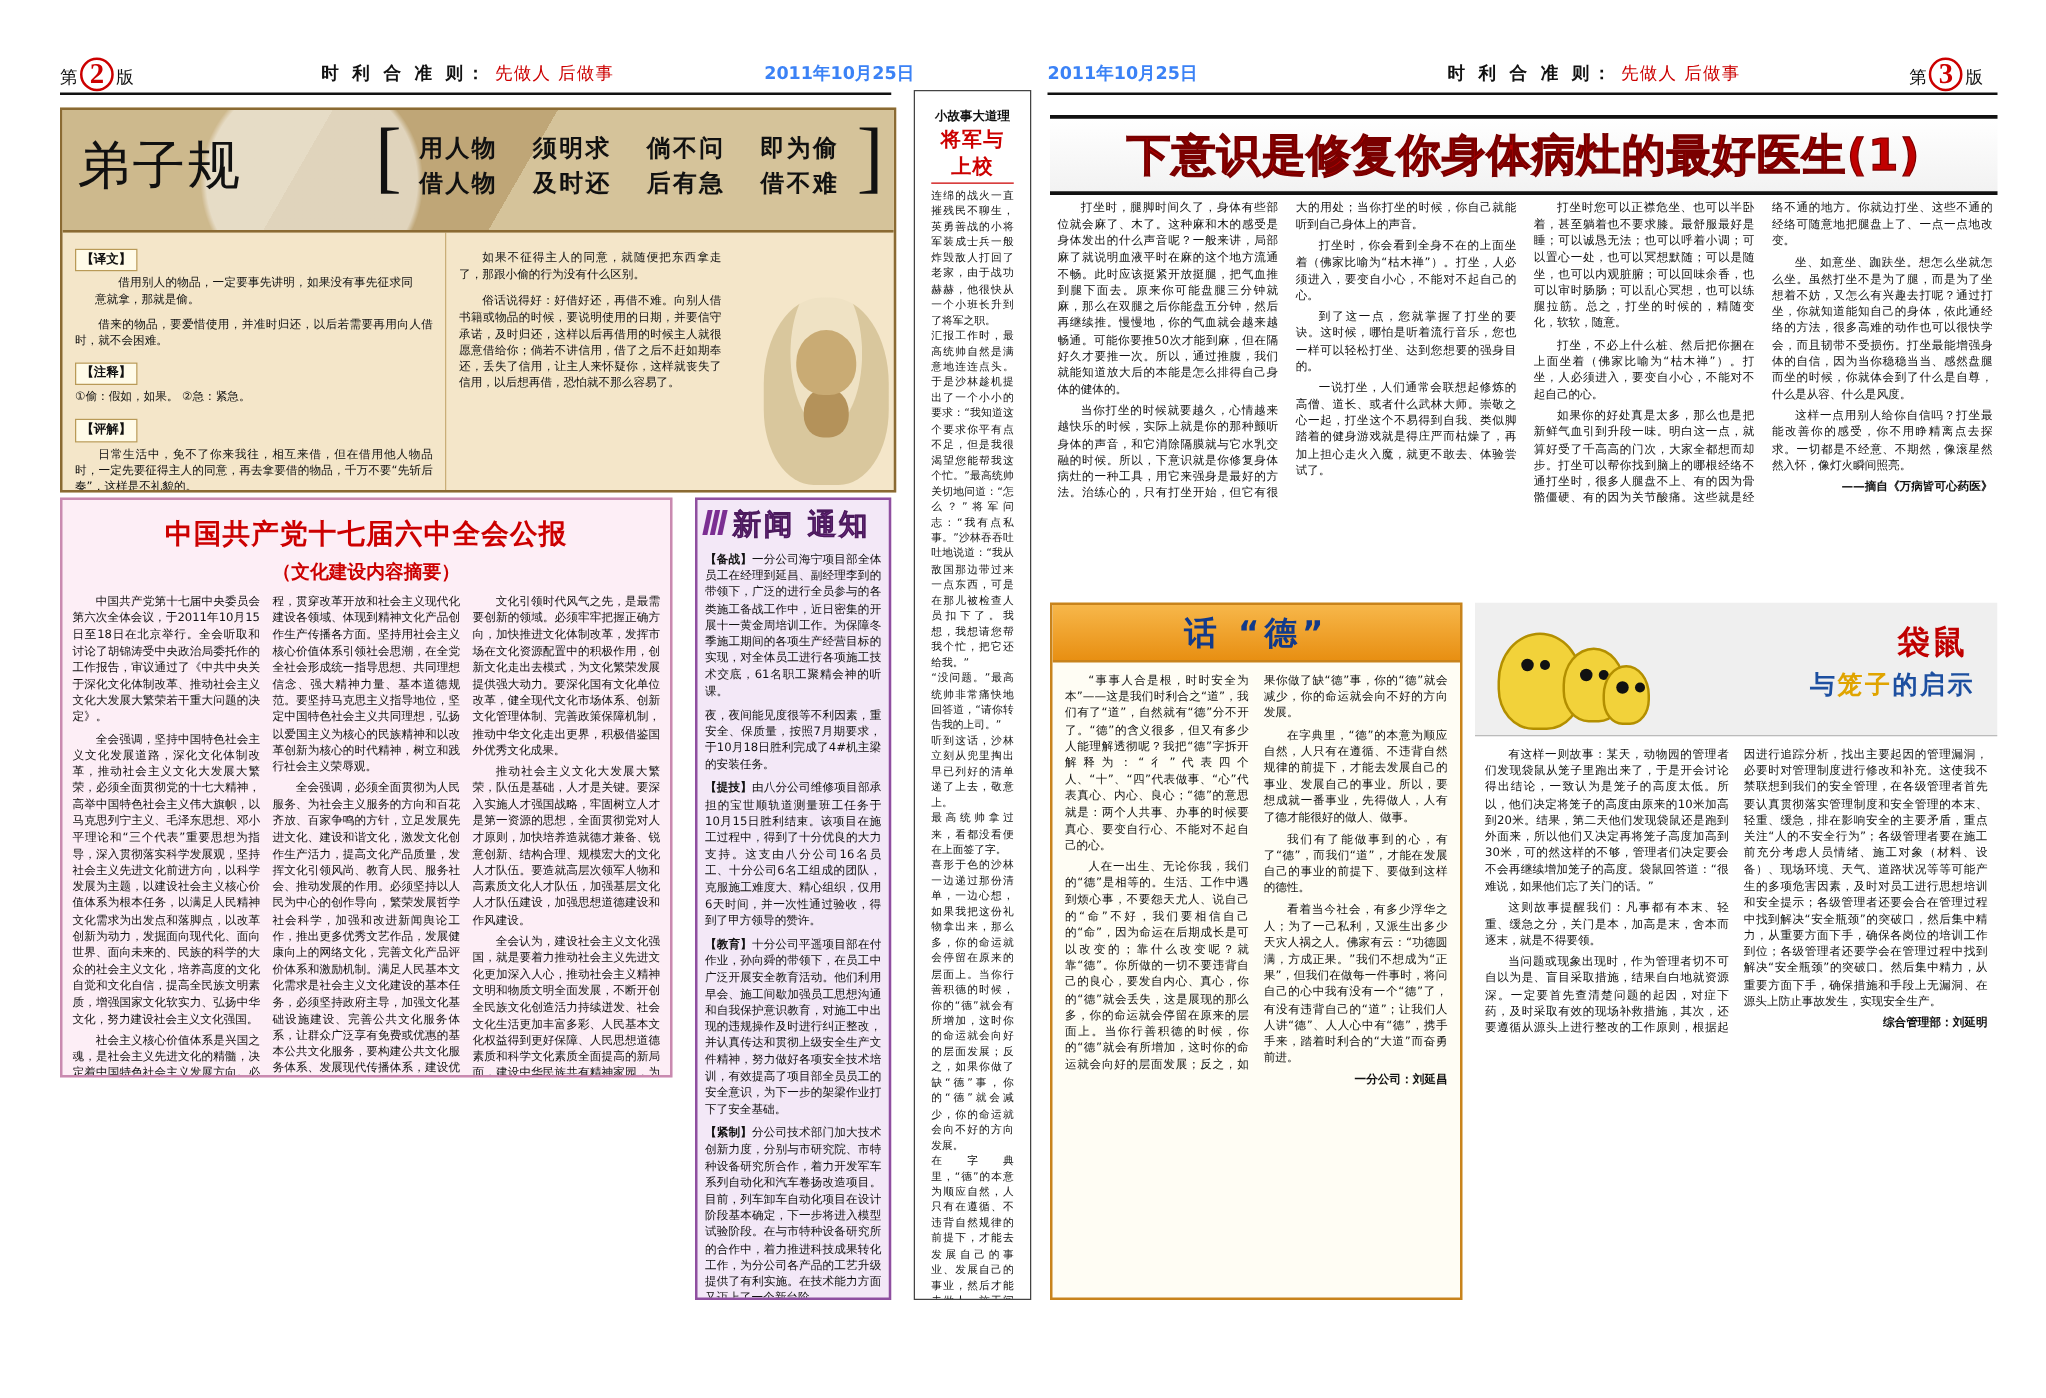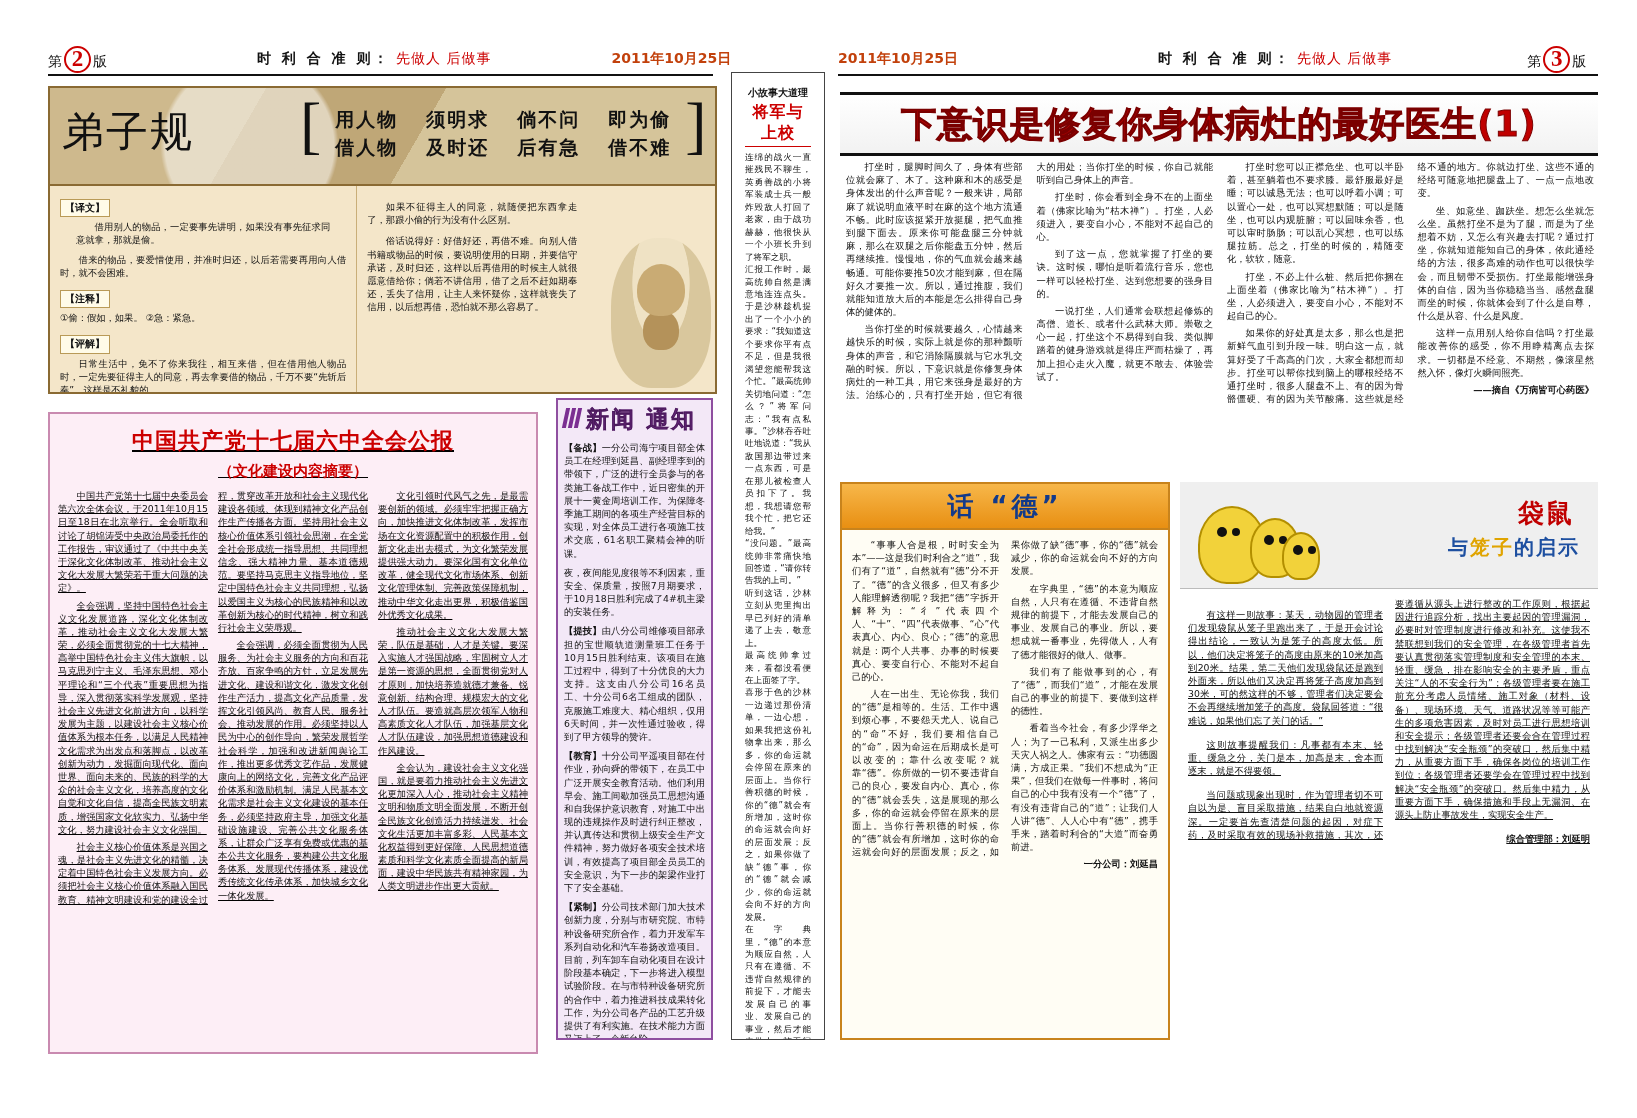--- a/index.html
+++ b/index.html
@@ -18,21 +18,21 @@
   .pagenum{font-size:14px;color:#111;display:flex;align-items:baseline;gap:2px;}
   .pagenum .big{
     color:#cc0000;font-size:23px;font-weight:bold;
     border:2px solid #cc0000;border-radius:50%;
     width:23px;height:23px;line-height:21px;text-align:center;display:inline-block;
     font-family:"Liberation Serif",serif;
   }
   .slogan{font-size:14px;color:#111;letter-spacing:1px;}
   .slogan b{letter-spacing:3px;}
   .slogan .red{color:#cc0000;}
-  .date{font-size:14px;color:#c2410c;font-weight:bold;}
+  .date{font-size:14px;color:#3b82f6;font-weight:bold;}
   .rule{position:absolute;height:2px;background:#111;}
   .body-cn{font-size:9.3px;line-height:1.42;color:#111;text-align:justify;}
 
   
   .dizigui{
     position:absolute;left:48px;top:86px;width:665px;height:304px;
     border:2px solid #8a6a33;background:#f4e6c9;overflow:hidden;
   }
   .dzg-head{position:relative;height:96px;background:#d8c49a;border-bottom:2px solid #8a6a33;overflow:hidden;}
   .dzg-head:before{
@@ -62,24 +62,23 @@
     position:absolute;right:4px;bottom:4px;width:100px;height:150px;
     background:radial-gradient(ellipse at 50% 30%,#efe2c4 0 40%,#d9c79d 41% 100%);
     border-radius:46% 46% 40% 40%;
   }
   .sage:after{
     content:"";position:absolute;left:26px;top:26px;width:48px;height:52px;
     background:#c9ab74;border-radius:50% 50% 45% 45%;box-shadow:0 40px 0 -6px #b4925a;
   }
 
   .gongbao{
-    position:absolute;left:48px;top:412px;width:490px;height:642px;
+    position:absolute;left:48px;top:398px;width:490px;height:464px;
     border:2px solid #c98ab0;background:#fdeef6;overflow:hidden;padding:6px 8px;
     box-sizing:border-box;
-    text-decoration:underline;
   }
   .gb-title{text-align:center;color:#cc0000;font-size:22px;font-weight:bold;letter-spacing:1px;margin-top:6px;}
   .gb-sub{text-align:center;color:#cc0000;font-size:15px;font-weight:bold;margin:6px 0 8px;}
   .gb-cols{column-count:3;column-gap:10px;column-rule:0;}
   .gb-cols p{margin:0 0 4px;text-indent:2em;}
 
   .newsbox{
     position:absolute;left:556px;top:398px;width:157px;height:642px;
     border:2px solid #8f4fa0;background:#f3e8f7;box-sizing:border-box;padding:4px 6px;overflow:hidden;
   }
@@ -148,21 +147,21 @@
   .kg-art{position:absolute;left:10px;top:6px;width:130px;height:96px;}
   .roo{position:absolute;background:#f2d23a;border:2px solid #b38f00;border-radius:50% 50% 42% 42%;}
   .roo.big{left:8px;top:18px;width:64px;height:74px;}
   .roo.mid{left:60px;top:30px;width:46px;height:56px;}
   .roo.sm{left:92px;top:44px;width:34px;height:44px;}
   .roo:after{
     content:"";position:absolute;left:26%;top:26%;width:10px;height:10px;background:#111;border-radius:50%;
     box-shadow:14px 0 0 -1px #111;
   }
   .kg-body{padding:8px 8px 0;column-count:2;column-gap:12px;height:440px;}
-  .kg-body p{margin:11px 0 4px;text-indent:2em;text-decoration:underline;}
+  .kg-body p{margin:0 0 4px;text-indent:2em;}
 </style>
 </head>
 <body>
 
 <div class="page">
 
   <div class="topbar left-top">
     <div class="pagenum">
       <span>第</span>
       <span class="big">2</span>

